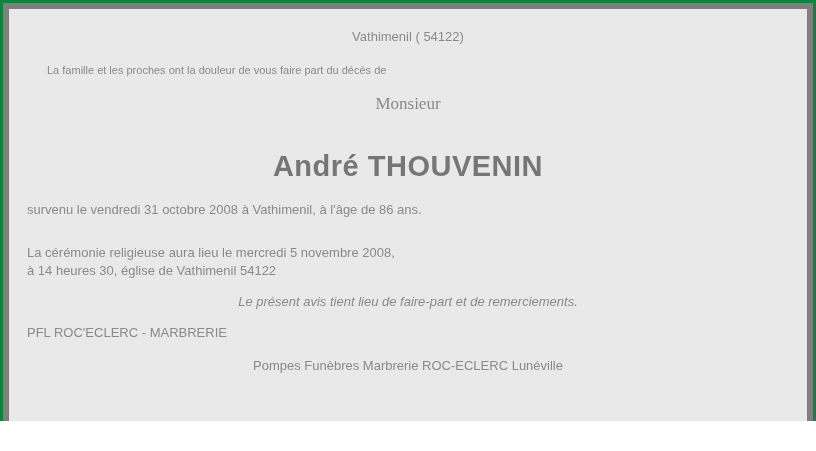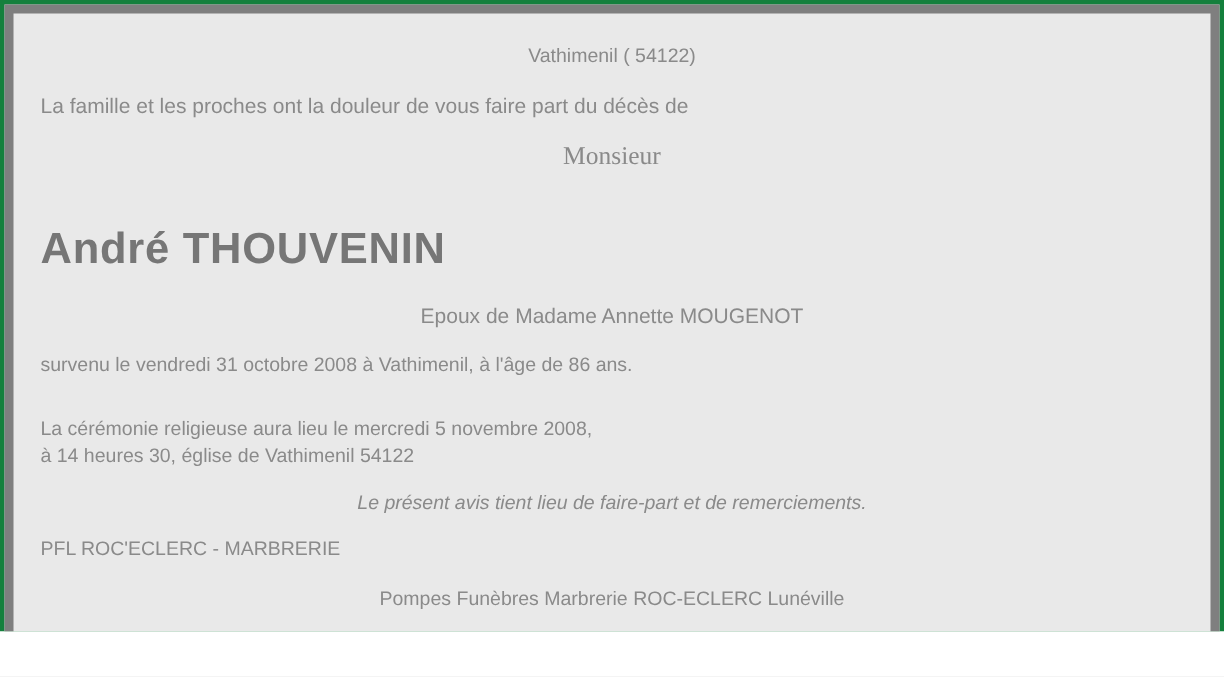--- a/index.html
+++ b/index.html
@@ -26,36 +26,38 @@
     }
     p { margin: 0; }
     .t-center { text-align: center; }
     .t-left { text-align: left; }
     .location-header {
       font-size: 13px;
       line-height: 15px;
       margin-bottom: 19px;
     }
     .intro-line {
-      font-size: 14px;
+      font-size: 11px;
       line-height: 15px;
       margin-bottom: 16px;
+      margin-left: 20px;
     }
     .civility-line {
       font-size: 17px;
       line-height: 20px;
       margin-bottom: 36px;
       font-family: Liberation Serif, serif;
     }
     .deceased-name {
       font-size: 29px;
       line-height: 32px;
       font-weight: bold;
       color: var(--heading, #767676);
       margin: 0 0 20px 0;
+      text-align: center;
       letter-spacing: 0.5px;
     }
     .spouse-line {
       font-size: 14px;
       line-height: 16px;
       margin-bottom: 17px;
     }
     .death-line {
       font-size: 13px;
       line-height: 15px;
@@ -95,21 +97,20 @@
   <div class="notice-frame">
 
     <p class="location-header t-center">Vathimenil ( 54122)</p>
 
     <p class="intro-line t-left">La famille et les proches ont la douleur de vous faire part du décès de</p>
 
     <p class="civility-line t-center">Monsieur</p>
 
     <h1 class="deceased-name">André THOUVENIN</h1>
 
-    <p class="spouse-line t-center">Epoux de Madame Annette MOUGENOT</p>
 
     <p class="death-line t-left">survenu le vendredi 31 octobre 2008 à Vathimenil, à l'âge de 86 ans.</p>
 
     <p class="ceremony-lines t-left"><span>La cérémonie religieuse aura lieu le mercredi 5 novembre 2008,</span><br><span>à 14 heures 30, église de Vathimenil 54122</span></p>
 
 
     <p class="notice-line t-center">Le présent avis tient lieu de faire-part et de remerciements.</p>
 
     <p class="funeral-home-line t-left">PFL ROC'ECLERC - MARBRERIE</p>
 

